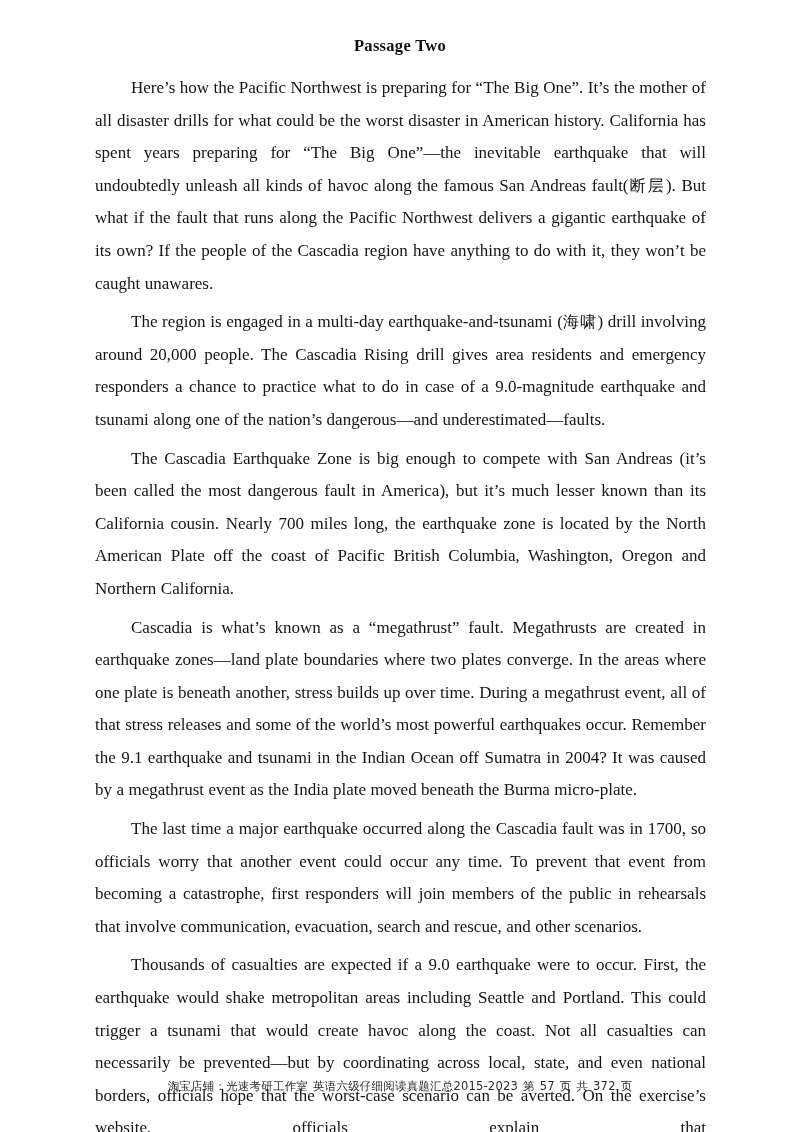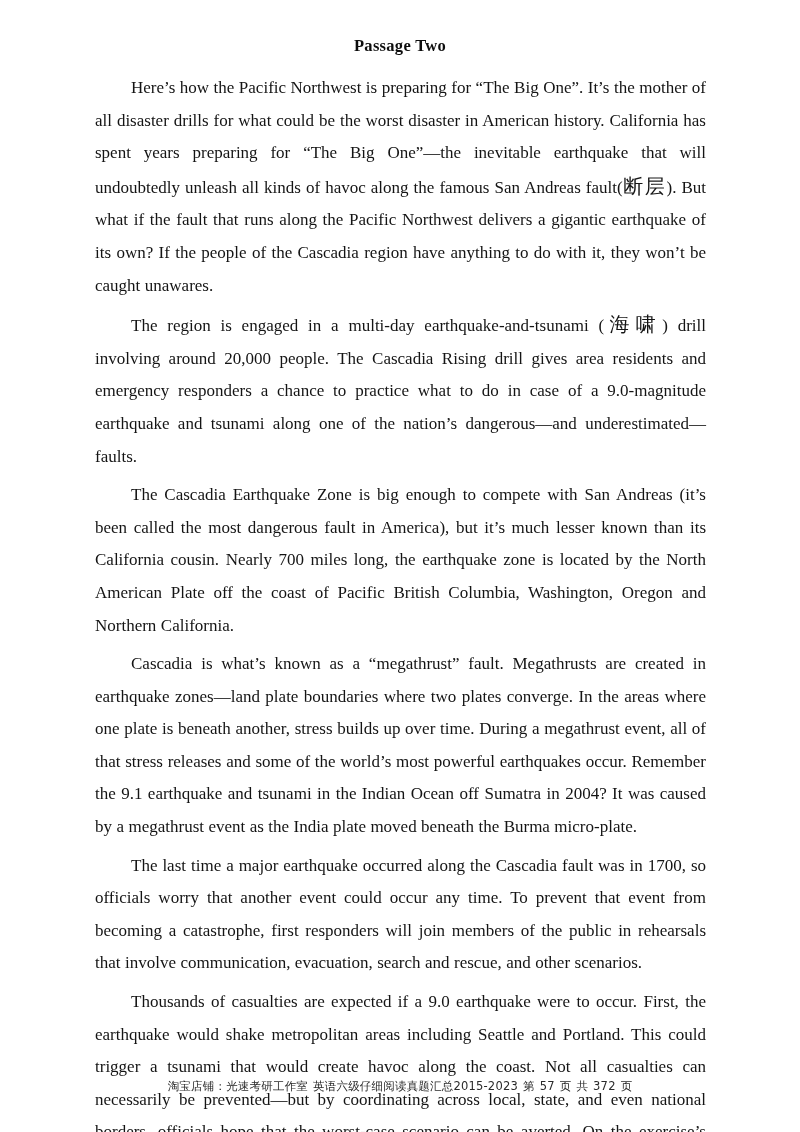--- a/index.html
+++ b/index.html
@@ -57,21 +57,21 @@
   }
   
   p.para.cut-off {
     text-align-last: justify;
   }
   .it {
   }
   .cn {
     font-family: "DejaVu Sans", "Liberation Sans", sans-serif;
     font-style: normal;
-    font-size: 20px;
+    font-size: 16px;
     letter-spacing: 1px;
     margin-top: 12px;
   }
   .footer {
     position: absolute;
     left: 0;
     top: 1079px;
     width: 800px;
     text-align: center;
     font-family: "DejaVu Sans", "Liberation Sans", sans-serif;

